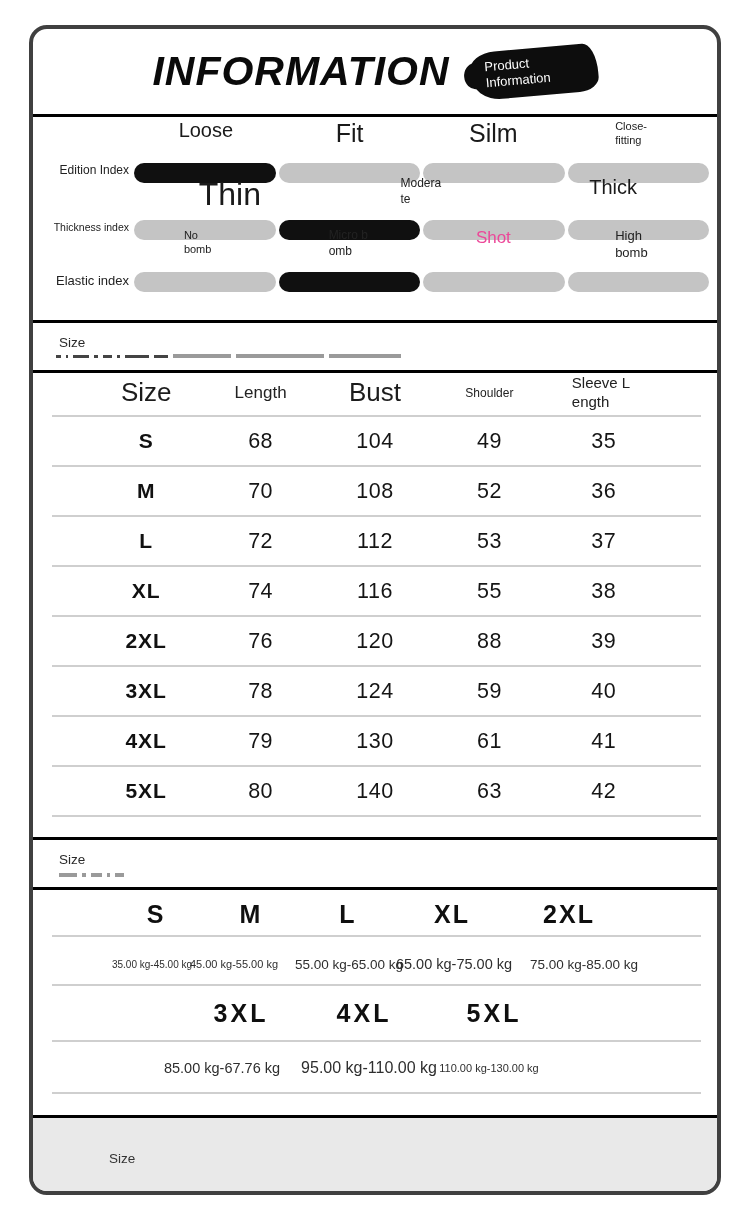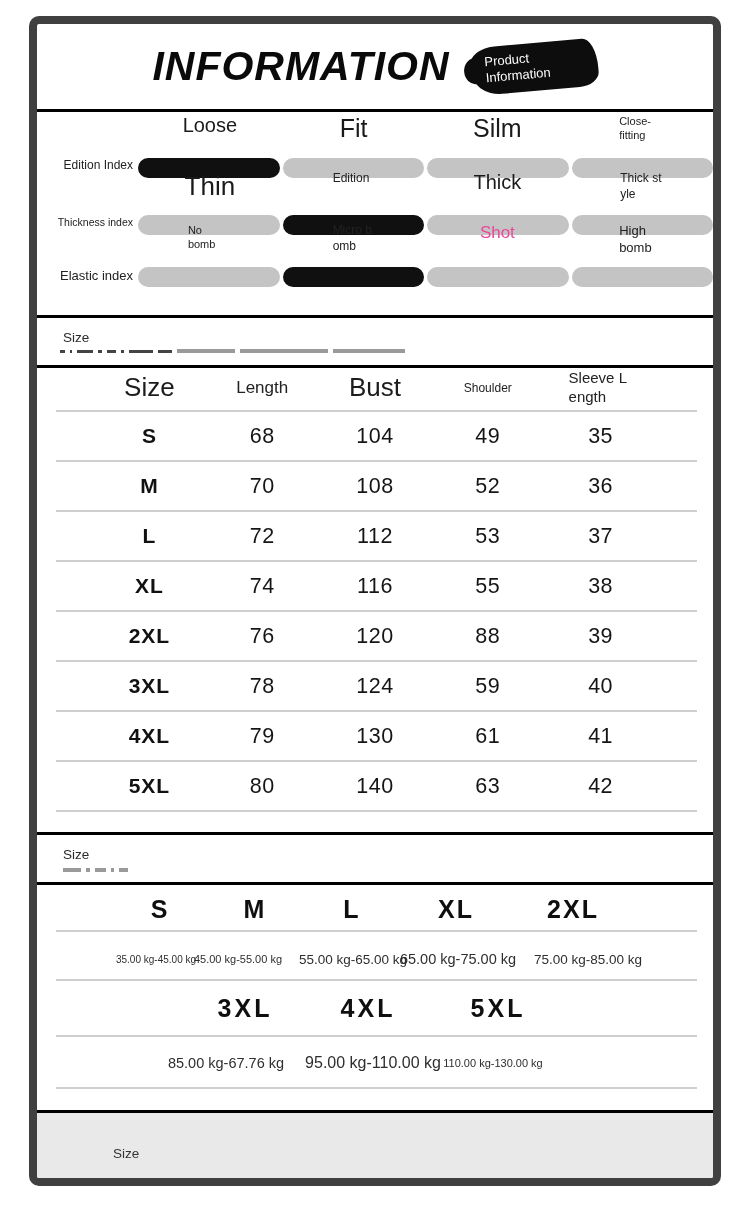--- a/index.html
+++ b/index.html
@@ -1,21 +1,21 @@
 <!DOCTYPE html>
 <html><head>
 <meta charset="utf-8">
 <style>
   * { margin:0; padding:0; box-sizing:border-box; }
   html,body { width:750px; height:1230px; background:#ffffff;
     font-family:"Liberation Sans", sans-serif; color:#111; }
   .page { position:relative; width:750px; height:1230px; background:#fff; overflow:hidden; }
 
-  .card { position:absolute; left:29px; top:16px; width:692px; height:1170px;
-    border:8px solid #404040; border-radius:10px; background:#fff; overflow:hidden; }
+  .card { position:absolute; left:29px; top:25px; width:692px; height:1170px;
+    border:4px solid #404040; border-radius:18px; background:#fff; overflow:hidden; }
 
   .sec { position:absolute; left:0; right:0; }
   .bline { position:absolute; left:0; right:0; height:3px; background:#000; }
 
   
   .hdr { top:0; height:85px; display:flex; align-items:center; justify-content:center; gap:20px; }
   .title { font-size:41px; font-weight:bold; font-style:italic; letter-spacing:1px; color:#0a0a0a; }
   .badge { width:128px; height:48px; background:#0d0d0d; color:#fff;
     transform:rotate(-5deg); border-radius:26px 14px 20px 30px / 18px 30px 14px 26px;
     padding:7px 0 0 15px; position:relative; }
@@ -26,21 +26,21 @@
   
   .idx-label { position:absolute; left:0; width:96px; text-align:right; color:#222; }
   .idx-row  { position:absolute; left:101px; width:575px; }
   .labels { display:flex; align-items:flex-start; height:40px; }
   .labels .cell { flex:1; display:flex; justify-content:center; }
   .bars { display:flex; gap:3px; margin-top:4px; }
   .bar { flex:1; height:20px; border-radius:10px; background:#c4c4c4; }
   .bar.on { background:#101010; }
   .o-lg  { font-size:20px; color:#1a1a1a; }
   .o-lg2 { font-size:25px; color:#1a1a1a; }
-  .o-xl  { font-size:26px; color:#1a1a1a; }
+  .o-xl  { font-size:32px; color:#1a1a1a; }
   .o-md  { font-size:17px; color:#ec4899; }
   .o-sm  { font-size:11px; line-height:1.3; width:44px; text-align:left; color:#222; }
   .o-sm2 { font-size:12px; line-height:1.3; width:42px; text-align:left; color:#222;
            word-break:break-all; }
   .o-sm3 { font-size:13px; line-height:1.3; width:44px; text-align:left; color:#222; }
 
   
   .size-title { position:absolute; left:26px; font-size:13.5px; color:#2a2a2a; }
   .frag { position:absolute; display:flex; align-items:flex-end; gap:5px; height:5px; overflow:hidden; }
   .frag i { display:block; height:3px; background:#444; }
@@ -116,27 +116,24 @@
         </div>
       </div>
 
       <div class="idx-label" style="top:107px;font-size:10.5px">Thickness index</div>
       <div class="idx-row" style="top:62px">
         <div class="labels">
           <div class="cell">
               <span class="o-xl">Thin</span>
             </div>
           <div class="cell">
-              <span class="o-sm2">Edition</span>
+              <span class="o-sm2">Moderate</span>
             </div>
           <div class="cell">
               <span class="o-lg">Thick</span>
-            </div>
-          <div class="cell">
-              <span class="o-sm2">Thick style</span>
             </div>
         </div>
         <div class="bars">
           <div class="bar"></div>
           <div class="bar on"></div>
           <div class="bar"></div>
           <div class="bar"></div>
         </div>
       </div>
 

